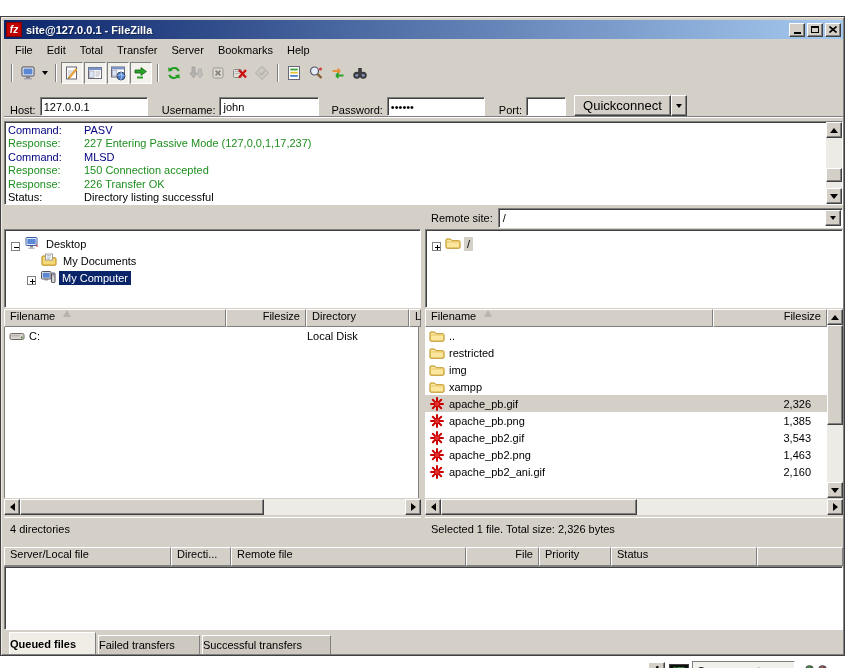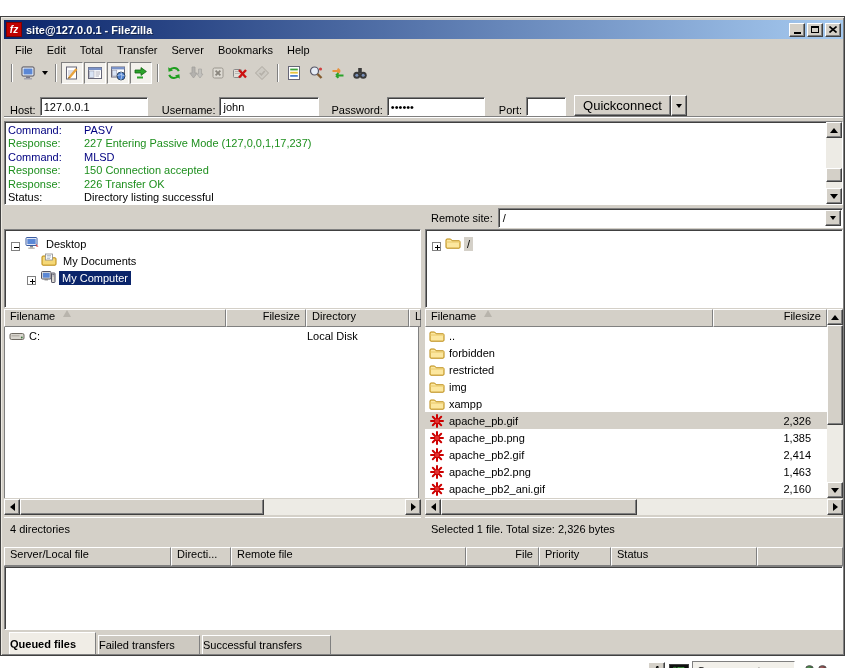--- a/index.html
+++ b/index.html
@@ -408,26 +408,20 @@
     <div class="list-row">
         <svg width="16" height="16">
           <use href="#sym-folder"></use>
         </svg>
         <span class="fname">..</span>
       </div>
     <div class="list-row">
         <svg width="16" height="16">
           <use href="#sym-folder"></use>
         </svg>
-        <span class="fname">forbidden</span>
-      </div>
-    <div class="list-row">
-        <svg width="16" height="16">
-          <use href="#sym-folder"></use>
-        </svg>
         <span class="fname">restricted</span>
       </div>
     <div class="list-row">
         <svg width="16" height="16">
           <use href="#sym-folder"></use>
         </svg>
         <span class="fname">img</span>
       </div>
     <div class="list-row">
         <svg width="16" height="16">
@@ -447,21 +441,21 @@
           <use href="#sym-imgfile"></use>
         </svg>
         <span class="fname">apache_pb.png</span>
         <span class="fsize" style="right:16px">1,385</span>
       </div>
     <div class="list-row" style="position:relative">
         <svg width="16" height="16">
           <use href="#sym-imgfile"></use>
         </svg>
         <span class="fname">apache_pb2.gif</span>
-        <span class="fsize" style="right:16px">2,414</span>
+        <span class="fsize" style="right:16px">3,543</span>
       </div>
     <div class="list-row" style="position:relative">
         <svg width="16" height="16">
           <use href="#sym-imgfile"></use>
         </svg>
         <span class="fname">apache_pb2.png</span>
         <span class="fsize" style="right:16px">1,463</span>
       </div>
     <div class="list-row" style="position:relative">
         <svg width="16" height="16">

